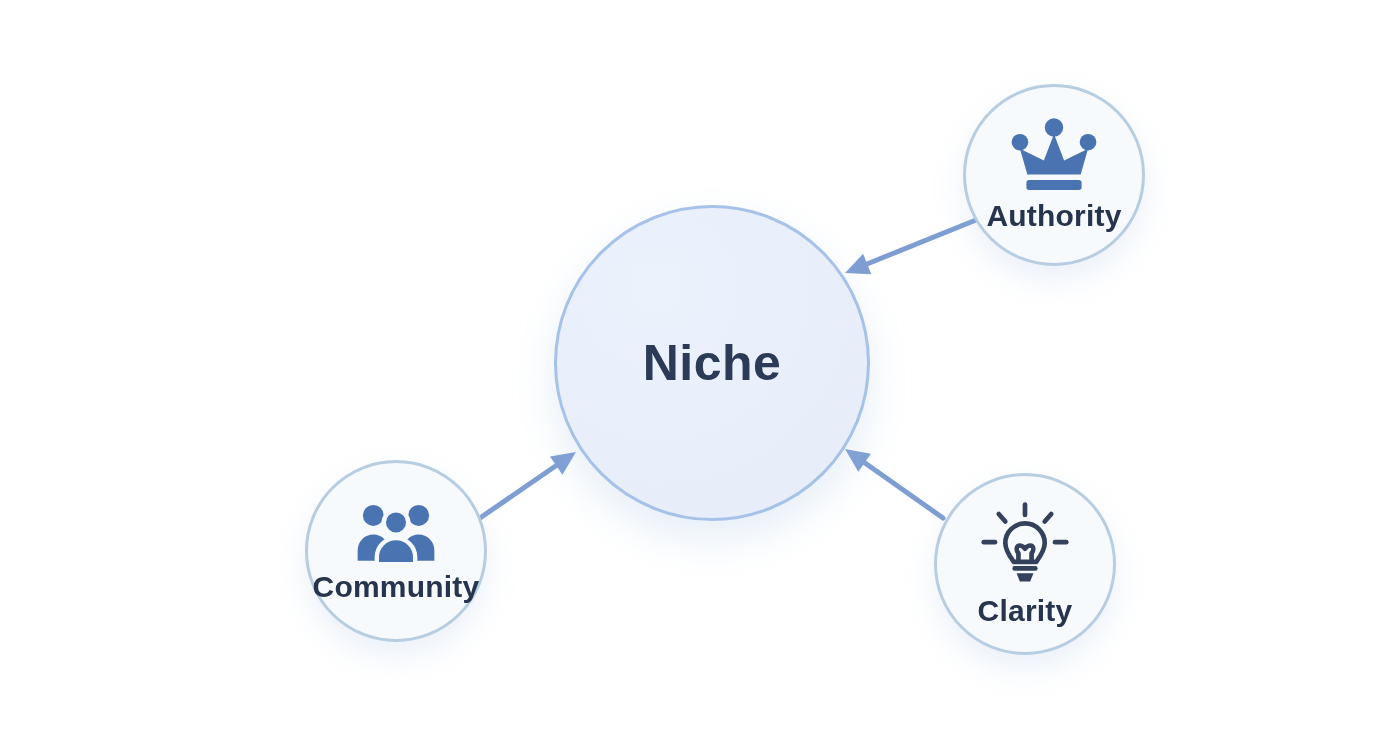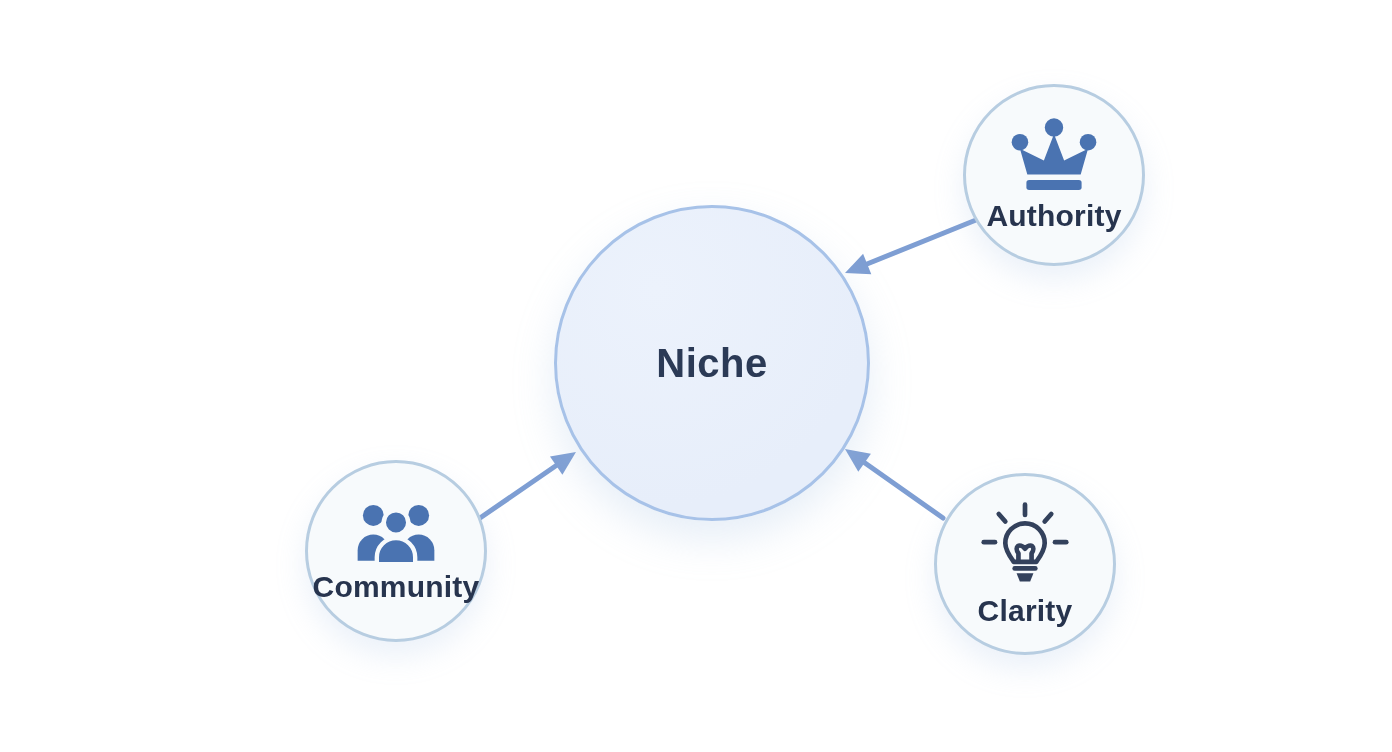--- a/index.html
+++ b/index.html
@@ -34,21 +34,21 @@
     justify-content: center;
   }
   .node.center {
     left: 554px; top: 205px;
     width: 316px; height: 316px;
     background: radial-gradient(circle at 32% 26%, var(--center_fill_hi, #ecf2fc) 0%, var(--center_fill, #e7eefa) 70%);
     border: 3px solid var(--center_border, #a7c2e8);
     box-shadow: 0 18px 42px rgba(166,193,227,0.28);
   }
   .center-label {
-    font-size: 40px;
+    font-size: 50px;
     font-weight: 700;
     line-height: 56px;
     color: var(--title_text, #2b3a56);
     text-align: right;
     letter-spacing: 0.5px;
   }
   .node.sat {
     width: 182px; height: 182px;
     background: var(--node_fill, #f7fafc);
     border: 3px solid var(--node_border, #b7cde1);

